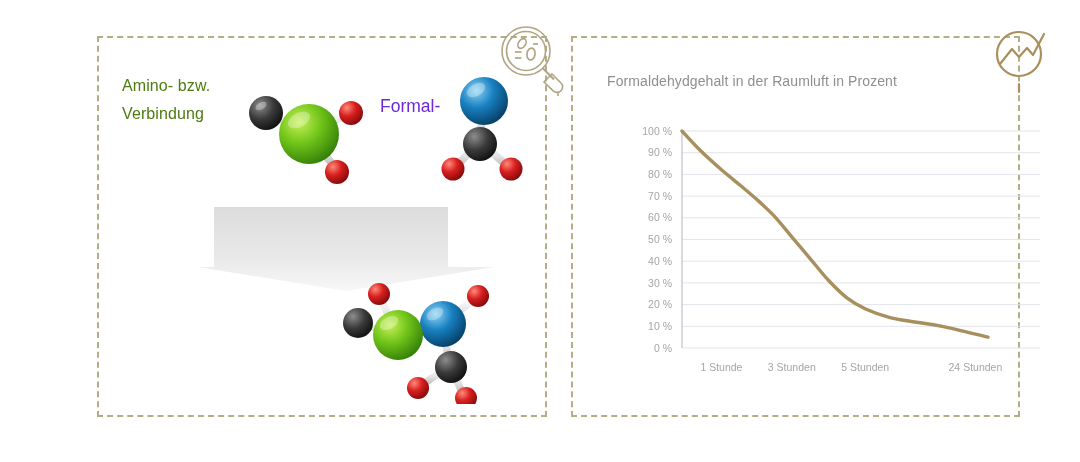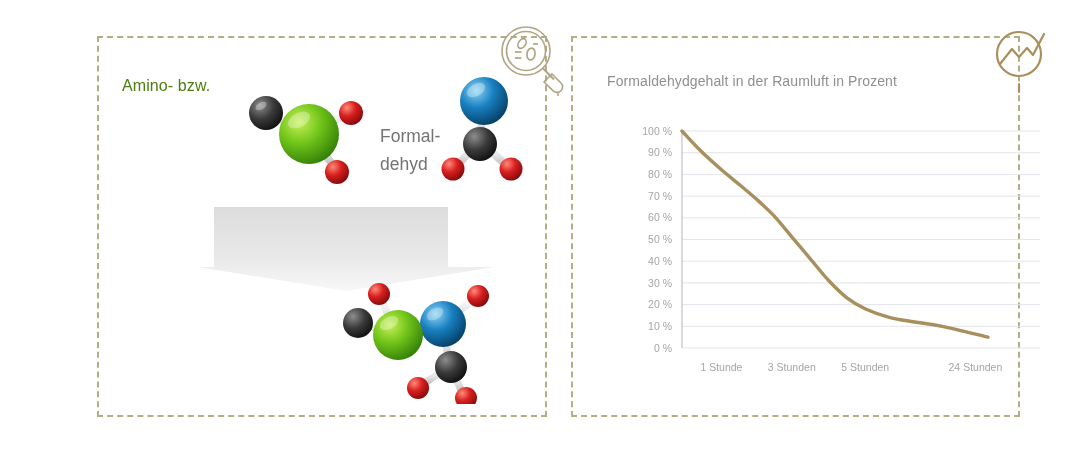--- a/index.html
+++ b/index.html
@@ -52,22 +52,21 @@
     color: #4d7c0f;
     letter-spacing: .1px;
   }
   #label-formaldehyd {
     position: absolute;
     left: 380px;
     top: 92px;
     width: 110px;
     font-size: 17.5px;
     line-height: 28px;
-    color: #737373;
-    margin-top: 30px;
+    color: #6d28d9;
   }
 
   
   #reaction-arrow {
     position: absolute;
     left: 196px;
     top: 205px;
     width: 300px;
     height: 88px;
   }
@@ -143,25 +142,25 @@
         <ellipse cx="34" cy="32" rx="4" ry="6" transform="rotate(8 34 32)"></ellipse>
         <line x1="18" y1="30" x2="24.5" y2="30"></line>
         <line x1="18" y1="36" x2="24.5" y2="36"></line>
         <line x1="36" y1="22" x2="41" y2="22"></line>
       </g>
     </svg>
   </div>
 
   <div id="label-educt">
     <div>Amino- bzw.</div>
+    <div>Verbindung</div>
   </div>
 
   <div id="label-formaldehyd">
     <div>Formal-</div>
-    <div>dehyd</div>
   </div>
 
   <div class="molecule" id="mol-amino">
     <svg viewBox="0 0 140 112">
       <defs>
         <radialGradient id="gGreen" cx="34%" cy="30%" r="78%">
           <stop offset="0%" stop-color="#c8f05a"></stop>
           <stop offset="45%" stop-color="#72c61a"></stop>
           <stop offset="100%" stop-color="#2e7a06"></stop>
         </radialGradient>

